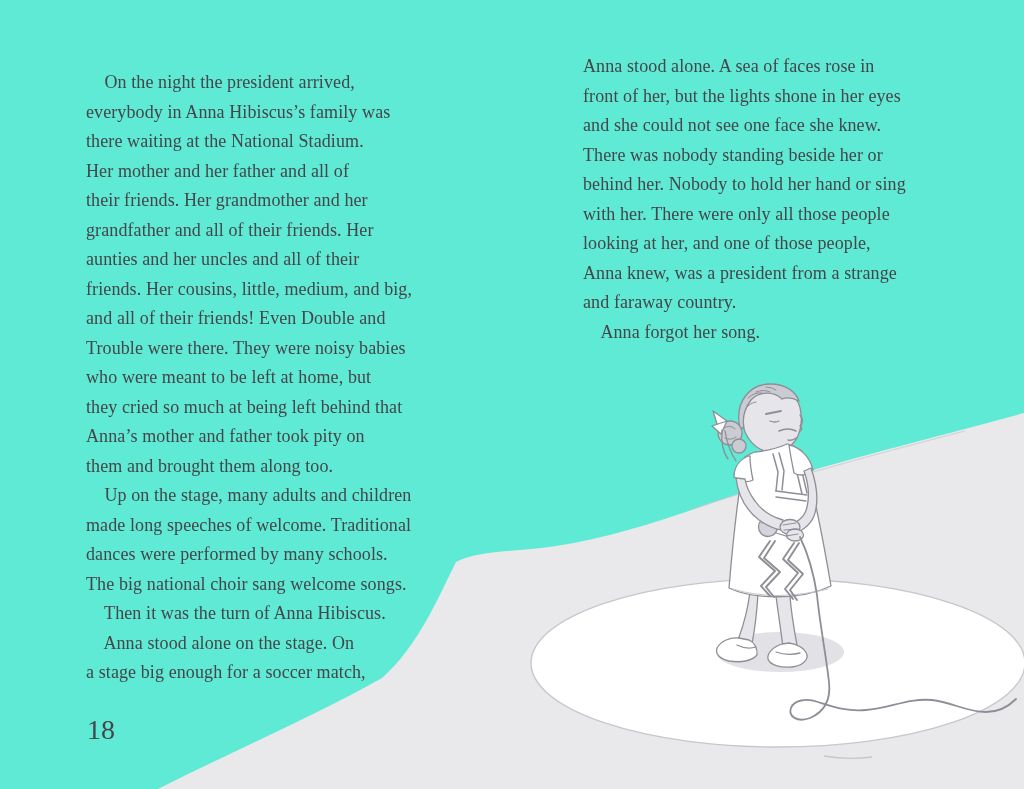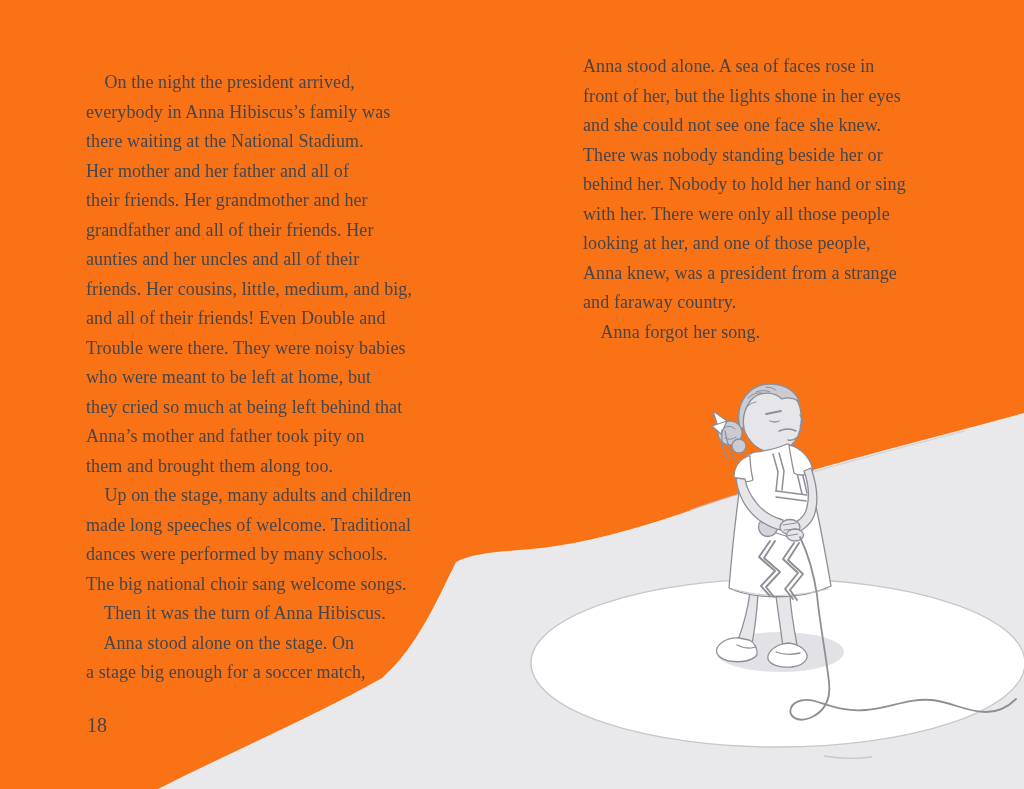--- a/index.html
+++ b/index.html
@@ -1,38 +1,38 @@
 <!DOCTYPE html>
 <html style="--text-ink: #45454a; --stage-gray: #e9e9eb; --spotlight-white: #ffffff; --pencil: #8e8e97; --pencil-light: #c6c6cd; --shadow-gray: #dcdce2; --skin-gray: #e6e6ea; --hair-gray: #cbcbd3; --mic-gray: #d4d4db;"><head>
 <meta charset="utf-8">
 <style>
   html,body{margin:0;padding:0;}
   body{
     width:1024px;height:789px;position:relative;overflow:hidden;
     background:#ffffff;
     font-family:"Liberation Serif", serif;
   }
-  .page{position:absolute;inset:0;background:#f97316;}
+  .page{position:absolute;inset:0;background:#5eead4;}
   .illustration{position:absolute;left:0;top:0;width:1024px;height:789px;}
   .col{
     position:absolute;
     font-family:"Liberation Serif", serif;
     font-size:18px;
     line-height:29.5px;
     letter-spacing:0.1px;
     color:var(--text-ink,#45454a);
     white-space:pre;
   }
   .col-left{left:86px;top:68px;}
   .col-right{left:583px;top:52px;}
   .text-line{height:29.5px;}
   .page-number{
     position:absolute;left:87px;top:714px;
     font-family:"Liberation Serif", serif;
-    font-size:20px;color:var(--text-ink,#4c4c50);
+    font-size:28px;color:var(--text-ink,#4c4c50);
   }
 </style>
 </head>
 <body>
 
 <div class="page">
 
   <svg class="illustration" viewBox="0 0 1024 789" xmlns="http://www.w3.org/2000/svg">
 
     <g>

